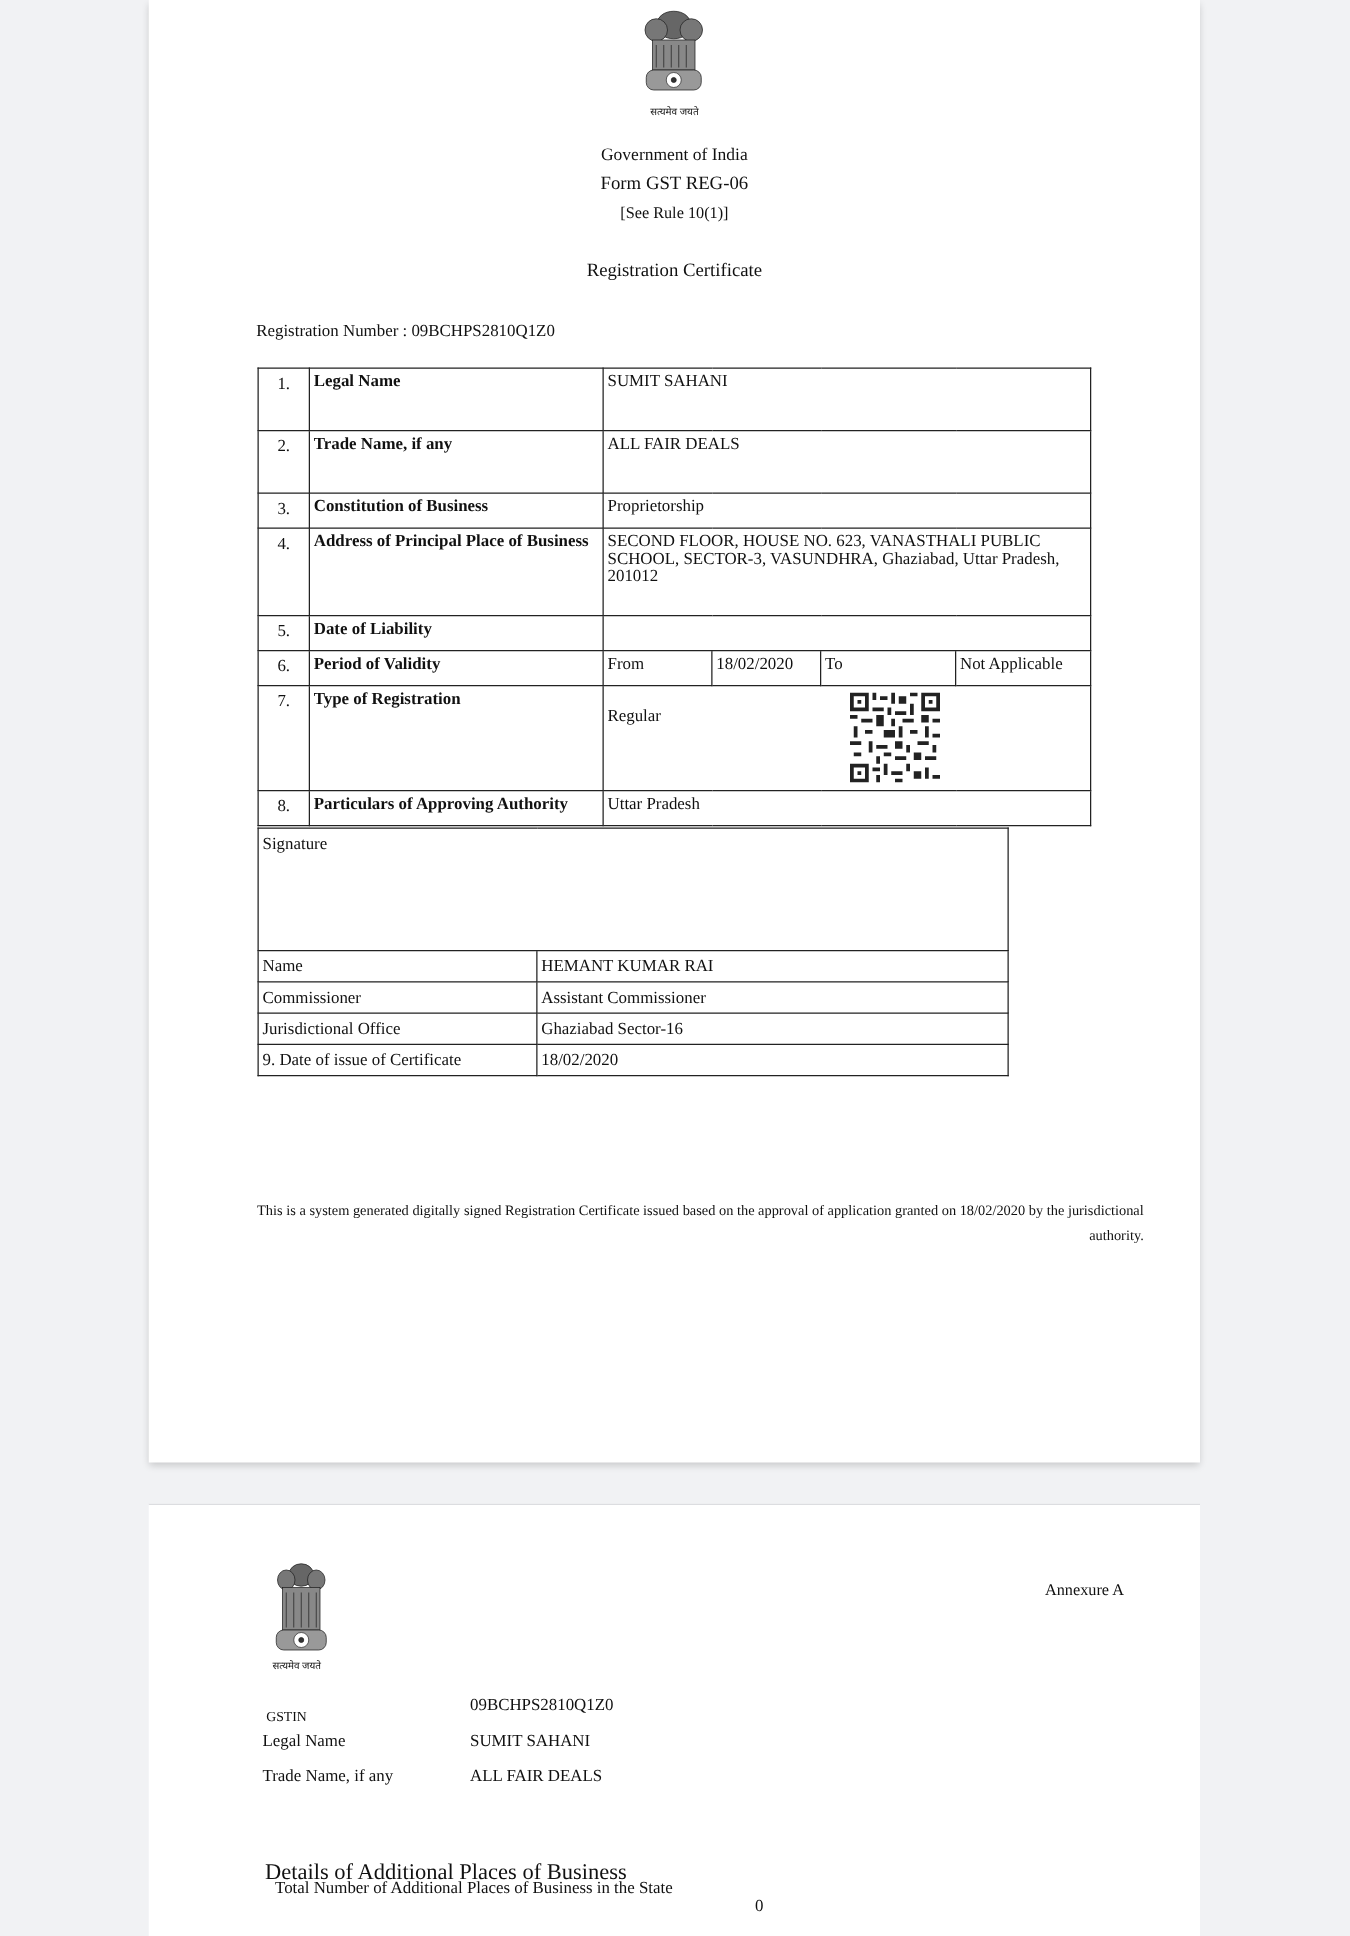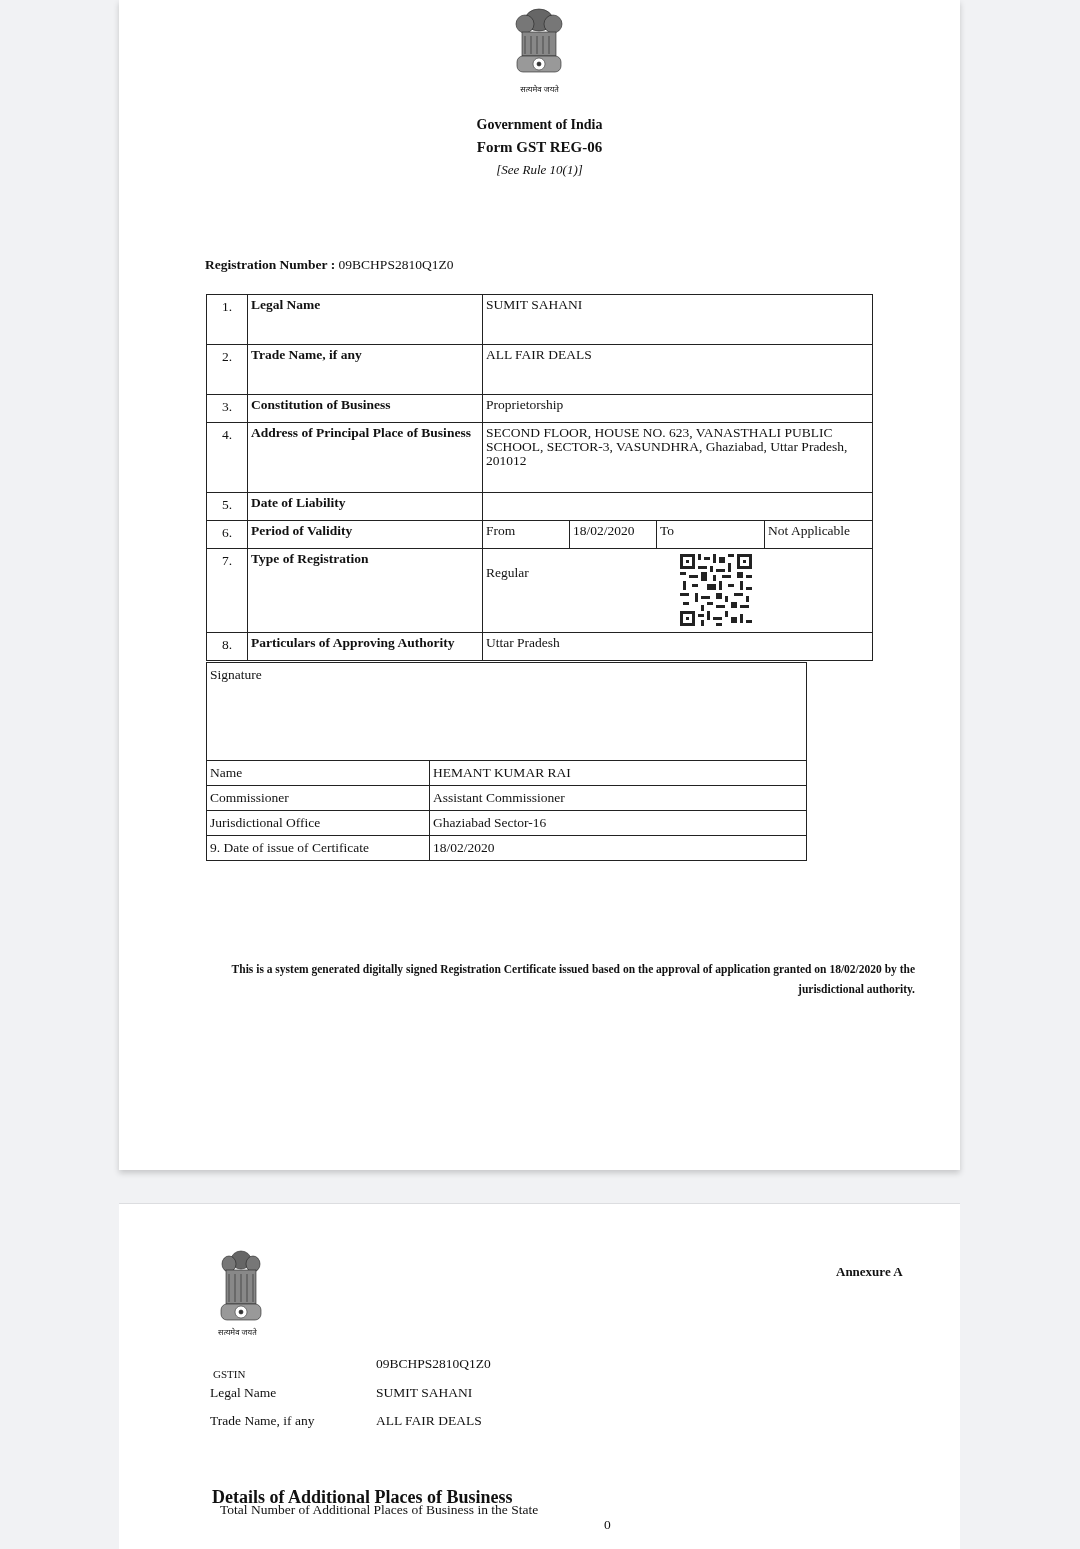--- a/index.html
+++ b/index.html
@@ -11,21 +11,21 @@
     position: relative;
   }
   .page {
     position: absolute; left: 119px; width: 841px; background: #fff;
   }
   .page1 { top: 0; height: 1170px; box-shadow: 0 3px 6px rgba(0,0,0,0.18); }
   .page2 { top: 1203px; height: 346px; border-top: 1px solid #dcdde0; }
   .abs { position: absolute; text-align: right; }
   .emblem { position: absolute; }
   .center { text-align: center; left: 0; right: 0; }
-  .b { font-weight: bold; }
+  .b { font-weight: normal; }
 
   table.main {
     position: absolute; left: 87px; top: 294px; width: 667px;
     border-collapse: collapse; font-size: 13.5px;
   }
   table.main td { border: 1.5px solid #222; vertical-align: top; padding: 3px 3px; line-height: 14px; }
   .num { width: 34px; text-align: center; padding-top: 5px !important; }
   .lbl { width: 228px; font-weight: bold; }
   .sig-table {
     position: absolute; left: 87px; top: 662px; width: 601px;
@@ -46,21 +46,22 @@
       <rect x="11" y="26" width="34" height="24" fill="#888"></rect>
       <path d="M14 30 v18 M20 30 v18 M26 30 v18 M32 30 v18 M38 30 v18" stroke="#222" fill="none"></path>
       <rect x="6" y="50" width="44" height="16" rx="6" fill="#999"></rect>
       <circle cx="28" cy="58" r="6" fill="#fff" stroke="#333"></circle>
       <circle cx="28" cy="58" r="2" fill="#333"></circle>
     </g>
   </svg>
   <div class="abs center" style="top:83px;font-size:8px;">सत्यमेव जयते</div>
   <div class="abs center b" style="top:117px;font-size:14px;">Government of India</div>
   <div class="abs center b" style="top:139px;font-size:15px;">Form GST REG-06</div>
-  <div class="abs center" style="top:162px;font-size:13px;font-style:italic;">[See Rule 10(1)]</div>
+  <div class="abs center" style="top:162px;font-size:13px;">[See Rule 10(1)]</div>
+  <div class="abs center b" style="top:209px;font-size:15px;">Registration Certificate</div>
 
   <div class="abs" style="left:86px;top:257px;font-size:13.5px;">
     <span class="b">Registration Number :</span>
     <span>09BCHPS2810Q1Z0</span>
   </div>
 
   <table class="main">
     <tbody>
         <tr style="height:50px">
       <td class="num">1.</td>

